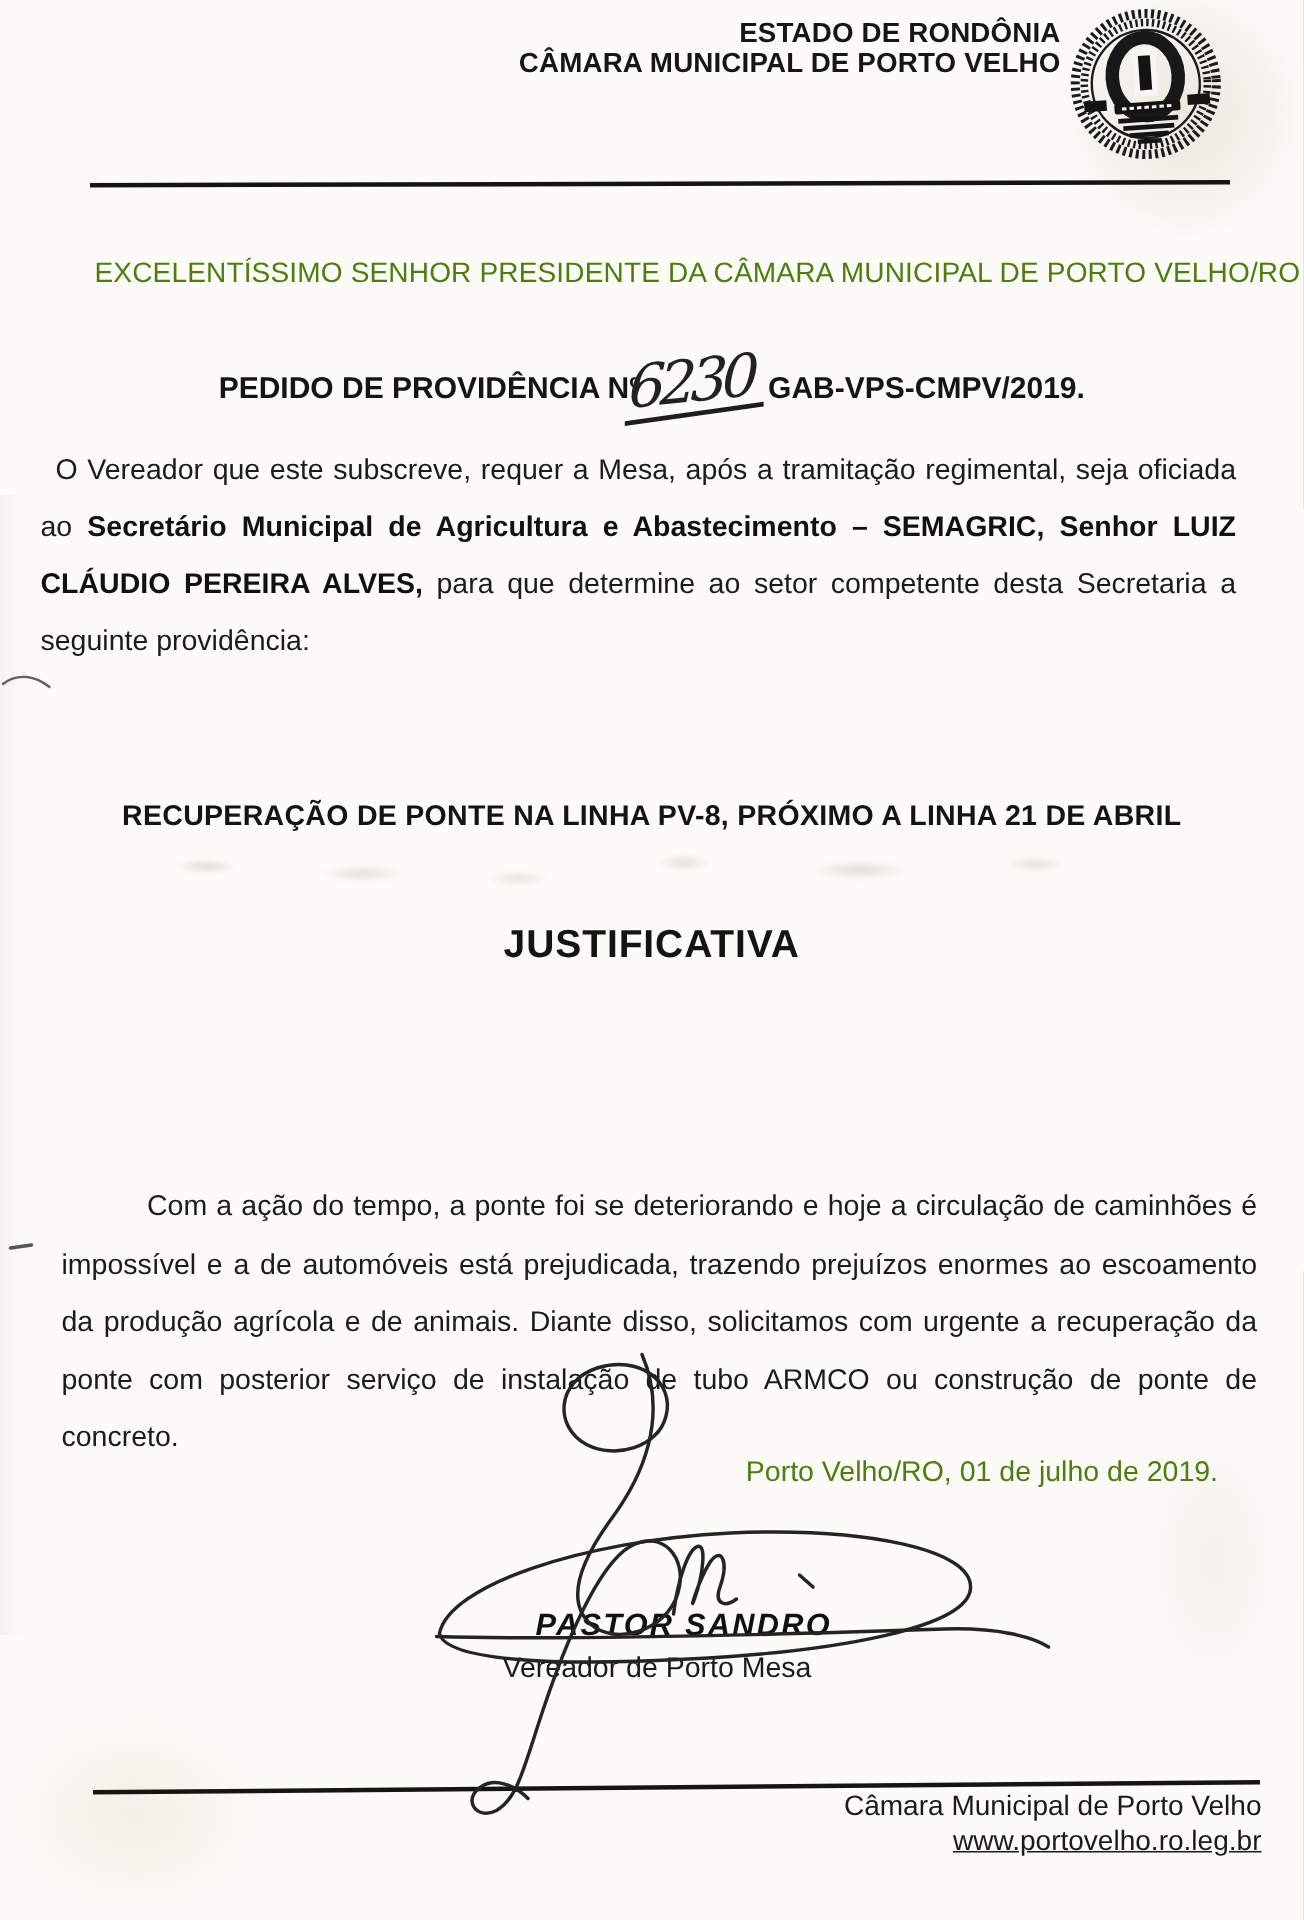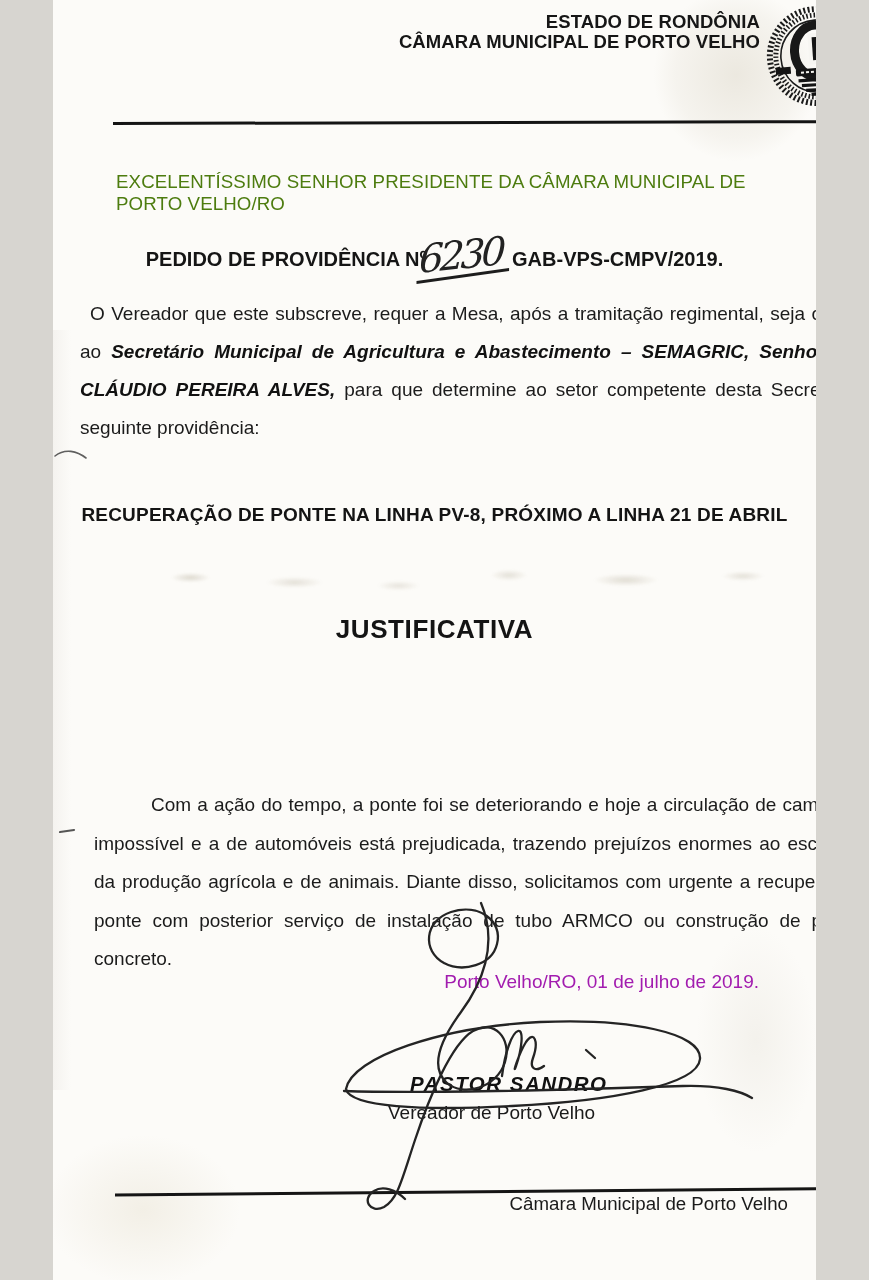--- a/index.html
+++ b/index.html
@@ -1,18 +1,18 @@
 <!DOCTYPE html>
 <html lang="pt"><head>
 <meta charset="utf-8">
 <style>
   html,body{margin:0;padding:0;background:#d7d5d0;}
   .page{
     position:relative;
-    width:763px;height:1280px;
+    width:869px;height:1280px;
     margin:0 auto;
     background:#fcfbf8;
     overflow:hidden;
     font-family:"Liberation Sans", sans-serif;
     color:#1c1c1c;
   }
   
   .tint{position:absolute;pointer-events:none;}
   .tint-tr{right:-30px;top:-40px;width:220px;height:230px;
     background:radial-gradient(closest-side,rgba(198,189,167,.30),rgba(198,189,167,.12) 55%,transparent 75%);}
@@ -40,39 +40,39 @@
     font-size:39px;line-height:30px;letter-spacing:-4px;color:#222;
     transform:rotate(-6deg) skewX(-8deg);
     margin:0 -4px 0 -12px;padding:0 14px 0 4px;
   }
   .hand-underline{position:absolute;left:2px;right:6px;bottom:-7px;height:2.6px;background:#1d1d1d;transform:rotate(-2deg);}
 
   .para{position:absolute;left:27px;width:797px;font-size:19px;text-align:justify;color:#1b1b1b;}
   .para1{top:295px;line-height:38px;text-indent:10px;}
   .para2{top:654px;line-height:38px;text-indent:57px;}
   .para3{top:786px;line-height:38.6px;text-indent:57px;margin-left:14px;}
-  .para b{color:#111;font-style:italic;}
+  .para b{color:#111;}
 
   .center-heading{position:absolute;left:0;right:0;text-align:center;font-weight:bold;color:#141414;}
-  .request-heading{top:504px;font-size:19px;letter-spacing:.2px;}
+  .request-heading{top:534px;font-size:19px;letter-spacing:.2px;}
   .justification-heading{top:614px;font-size:26px;letter-spacing:.6px;}
 
   .ghost{
     position:absolute;left:105px;top:556px;width:650px;height:48px;
     background:
       radial-gradient(28px 7px at 5% 45%, rgba(168,158,134,.36), transparent 70%),
       radial-gradient(40px 8px at 21% 55%, rgba(168,158,134,.28), transparent 70%),
       radial-gradient(30px 7px at 37% 62%, rgba(168,158,134,.24), transparent 70%),
       radial-gradient(26px 8px at 54% 40%, rgba(168,158,134,.28), transparent 70%),
       radial-gradient(46px 9px at 72% 50%, rgba(168,158,134,.32), transparent 70%),
       radial-gradient(30px 7px at 90% 42%, rgba(168,158,134,.28), transparent 70%);
     filter:blur(1.3px);
   }
 
-  .dateline{position:absolute;right:57px;top:971px;font-size:19px;color:#a21caf;}
+  .dateline{position:absolute;right:57px;top:971px;font-size:19px;color:#4d7c0f;}
 
   .sig-name{position:absolute;left:357px;top:1072px;font-weight:bold;font-style:italic;font-size:20.5px;letter-spacing:1.5px;color:#111;}
   .sig-role{position:absolute;left:335px;top:1102px;font-size:19px;color:#1a1a1a;}
 
   .rule-bottom{position:absolute;left:62px;top:1190px;width:778px;height:2.6px;background:#151515;transform:rotate(-.5deg);}
   .footer{position:absolute;right:28px;top:1193px;text-align:right;font-size:18.7px;line-height:22.6px;color:#1a1a1a;}
   .footer .website{text-decoration:underline;}
 
   .overlay{position:absolute;left:0;top:0;width:869px;height:1280px;pointer-events:none;}
 </style>
@@ -137,25 +137,26 @@
   <div class="ghost"></div>
 
   <div class="center-heading justification-heading">JUSTIFICATIVA</div>
 
 
   <div class="para para3">Com a ação do tempo, a ponte foi se deteriorando e hoje a circulação de caminhões é impossível e a de automóveis está prejudicada, trazendo prejuízos enormes ao escoamento da produção agrícola e de animais. Diante disso, solicitamos com urgente a recuperação da ponte com posterior serviço de instalação de tubo ARMCO ou construção de ponte de concreto.</div>
 
   <div class="dateline">Porto Velho/RO, 01 de julho de 2019.</div>
 
   <div class="sig-name">PASTOR SANDRO</div>
-  <div class="sig-role">Vereador de Porto Velho</div>
+  <div class="sig-role">Vereador de Porto Mesa</div>
 
   <div class="rule-bottom"></div>
   <div class="footer">
     <div>Câmara Municipal de Porto Velho</div>
+    <div class="website">www.portovelho.ro.leg.br</div>
   </div>
 
   <svg class="overlay" viewBox="0 0 869 1280" aria-hidden="true">
     <g fill="none" stroke="#242424" stroke-width="2.3" stroke-linecap="round">
 
       <path d="M391 963 C369 951 371 921 398 912 C426 903 450 921 444 944 C439 965 410 973 391 963"></path>
 
       <path d="M428 903 C446 945 428 985 408 1012 C386 1042 377 1068 394 1083 C410 1097 444 1088 452 1062 C459 1038 441 1019 420 1031 C398 1044 376 1098 362 1140 C349 1179 345 1199 331 1207 C317 1214 308 1199 321 1191 C330 1185 343 1190 352 1199"></path>
 
       <path d="M449 1076 C452 1052 459 1033 465 1031 C471 1029 469 1049 463 1066 C459 1077 465 1055 473 1042 C481 1030 486 1041 480 1058 C476 1069 483 1072 491 1066"></path>

